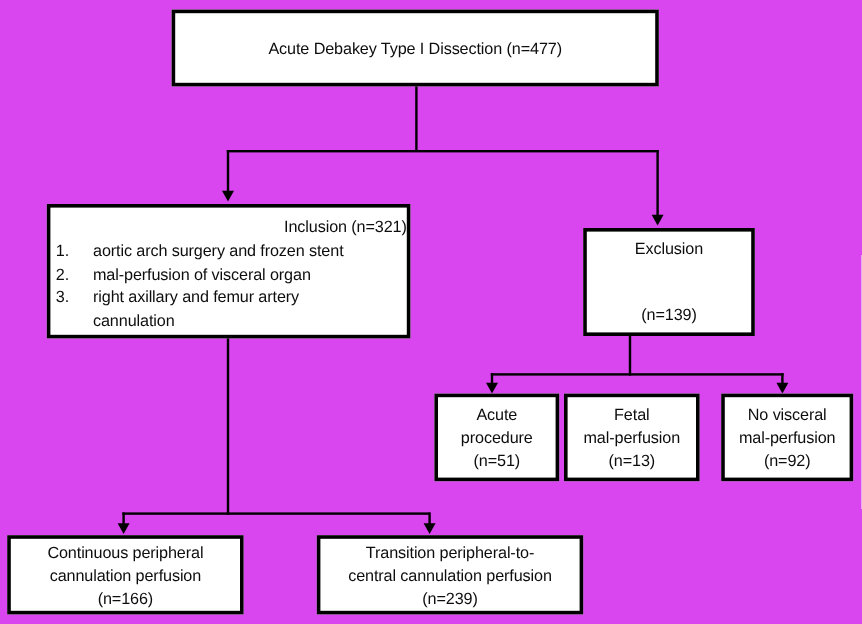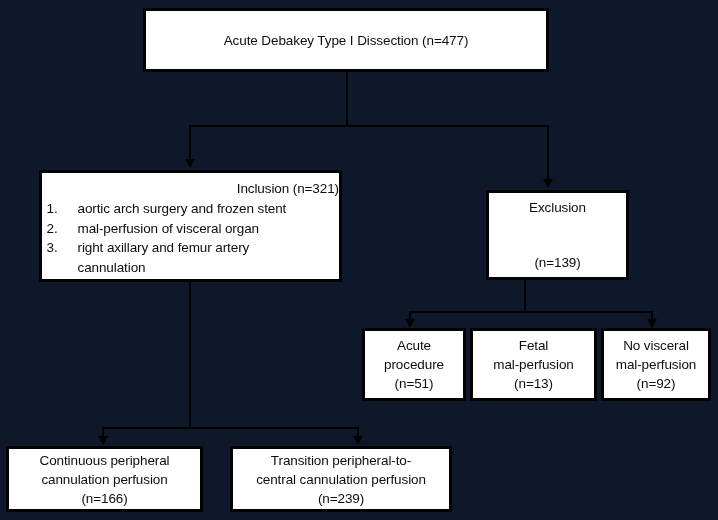--- a/index.html
+++ b/index.html
@@ -4,21 +4,21 @@
 <style>
   html, body {
     margin: 0;
     padding: 0;
     background: #ffffff;
   }
   #canvas {
     position: relative;
     width: 718px;
     height: 520px;
-    background: #0f172a;
+    background: #d946ef;
     font-family: "Liberation Sans", sans-serif;
     color: #0d0d0d;
     overflow: hidden;
   }
 
   
   .node {
     position: absolute;
     box-sizing: border-box;
     border: 3px solid #000000;
@@ -131,21 +131,21 @@
 
   <div class="vline" style="left:651px; top:311px; height:10px;"></div>
   <div class="arrow" style="left:647px; top:319px;"></div>
 
   <div class="node" id="node-other-procedure" style="left:362px; top:328px; width:104px; height:73px;">
     <span class="line">Acute</span>
     <span class="line">procedure</span>
     <span class="line">(n=51)</span>
   </div>
 
-  <div class="node" id="node-fetal-malperfusion" style="left:470px; top:328px; width:127px; height:73px;">
+  <div class="node" id="node-fetal-malperfusion" style="left:470px; top:328px; width:113px; height:73px;">
     <span class="line">Fetal</span>
     <span class="line">mal-perfusion</span>
     <span class="line">(n=13)</span>
   </div>
 
   <div class="node" id="node-no-visceral-malperfusion" style="left:601px; top:328px; width:110px; height:73px;">
     <span class="line">No visceral</span>
     <span class="line">mal-perfusion</span>
     <span class="line">(n=92)</span>
   </div>
@@ -158,19 +158,19 @@
 
   <div class="vline" style="left:357px; top:427px; height:11px;"></div>
   <div class="arrow" style="left:353px; top:436px;"></div>
 
   <div class="node" id="node-continuous-perfusion" style="left:6px; top:446px; width:197px; height:66px;">
     <span class="line">Continuous peripheral</span>
     <span class="line">cannulation perfusion</span>
     <span class="line">(n=166)</span>
   </div>
 
-  <div class="node" id="node-transition-perfusion" style="left:230px; top:446px; width:222px; height:66px;">
+  <div class="node" id="node-transition-perfusion" style="left:264px; top:446px; width:222px; height:66px;">
     <span class="line">Transition peripheral-to-</span>
     <span class="line">central cannulation perfusion</span>
     <span class="line">(n=239)</span>
   </div>
 
 </div>
 
 </body></html>

